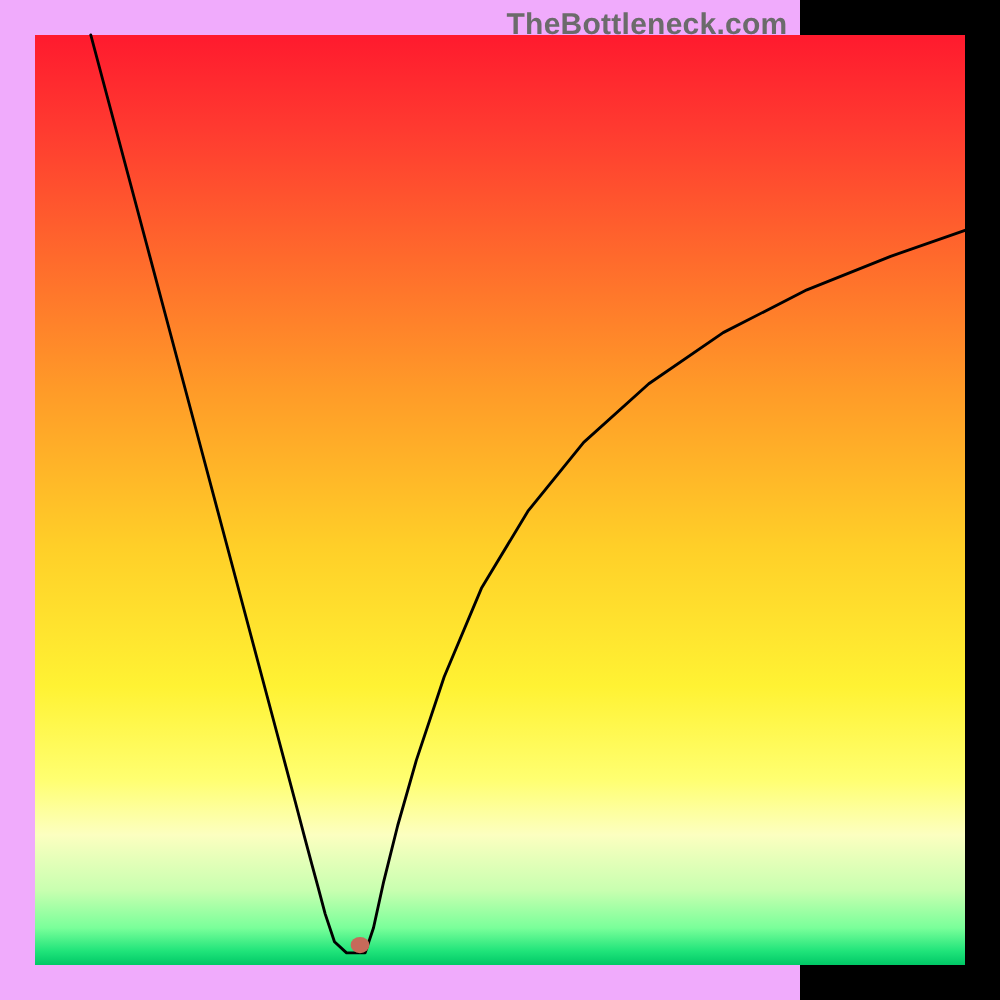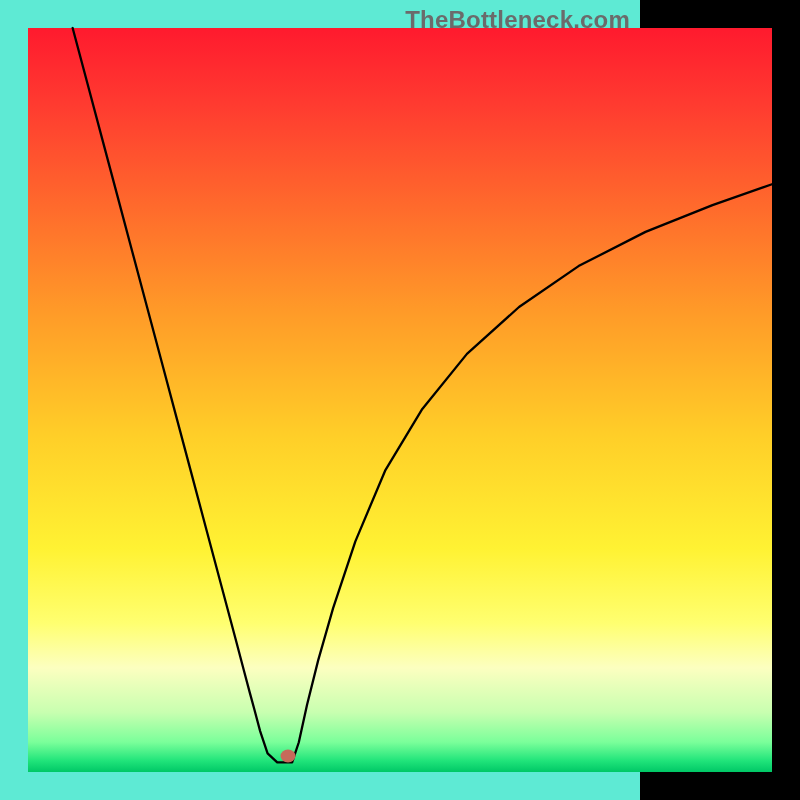--- a/index.html
+++ b/index.html
@@ -9,21 +9,21 @@
     height: 800px;
     background: #000;
     overflow: hidden;
   }
   .frame {
     position: absolute;
     left: 0;
     top: 0;
     width: 640px;
     height: 800px;
-    background: #5eead4;
+    background: #f0abfc;
   }
   .plot-area {
     position: absolute;
     left: 28px;
     top: 28px;
     width: 744px;
     height: 744px;
     background: linear-gradient(to bottom,
       #ff1a2e 0%,
       #ff3a30 10%,

